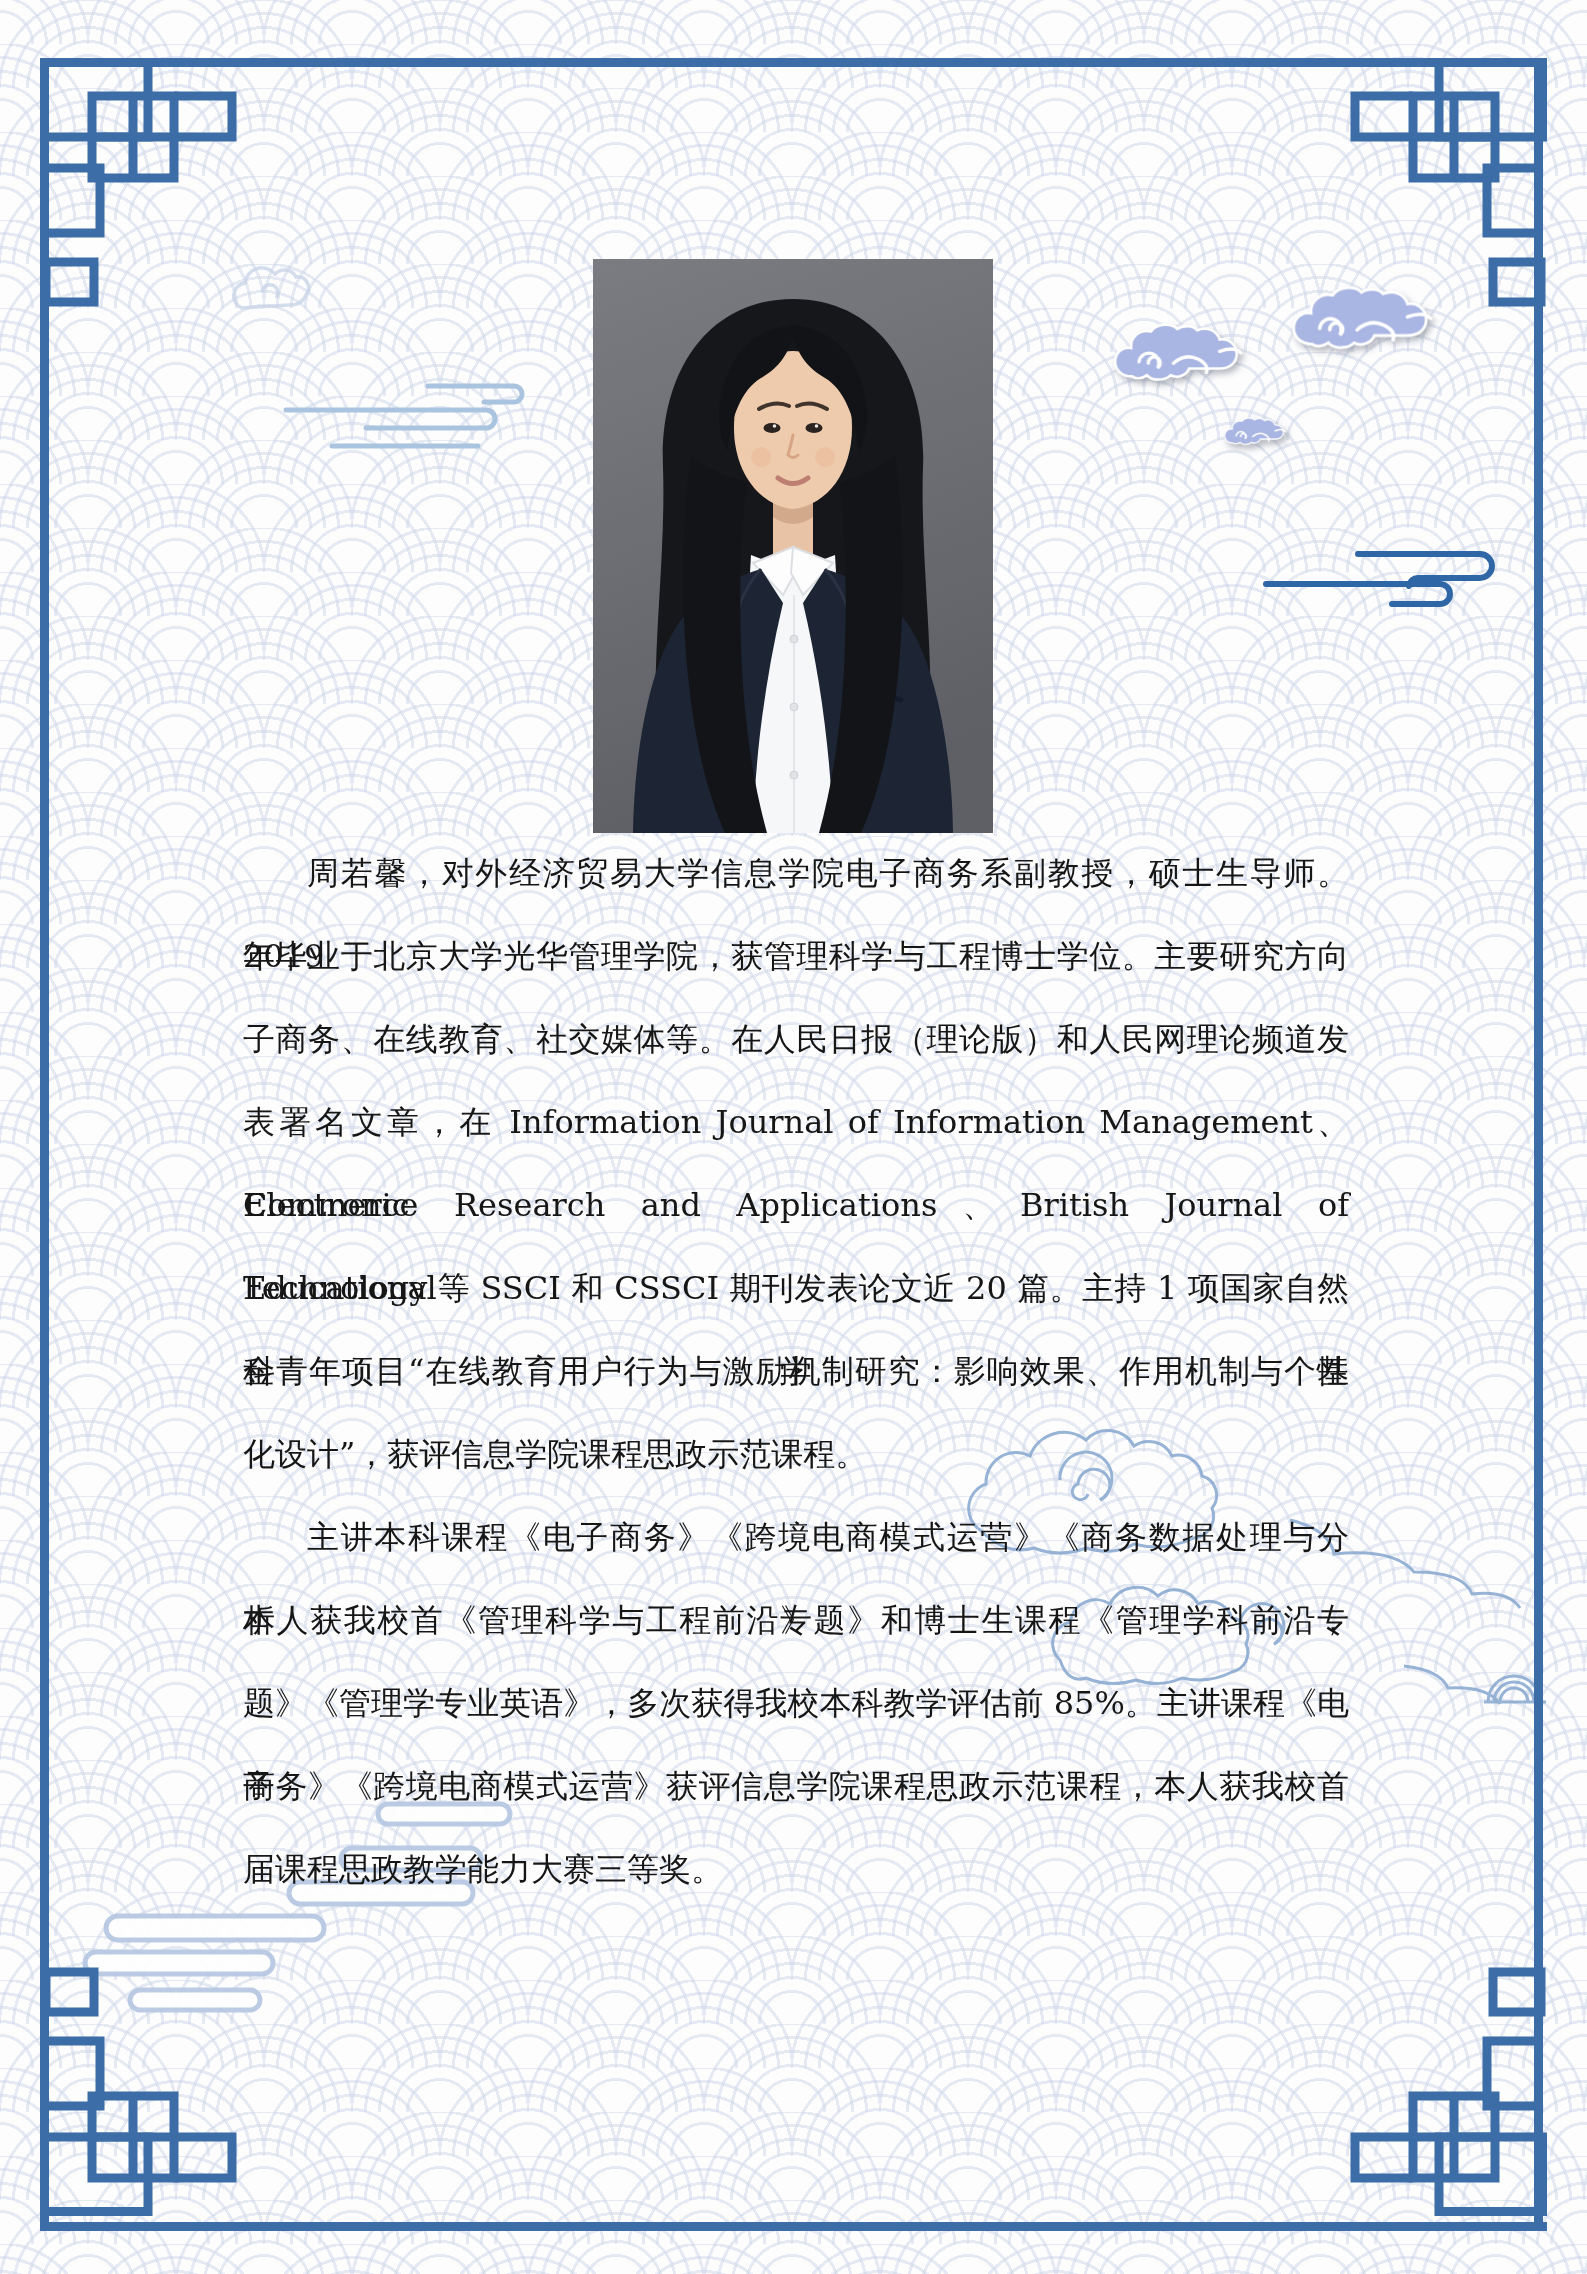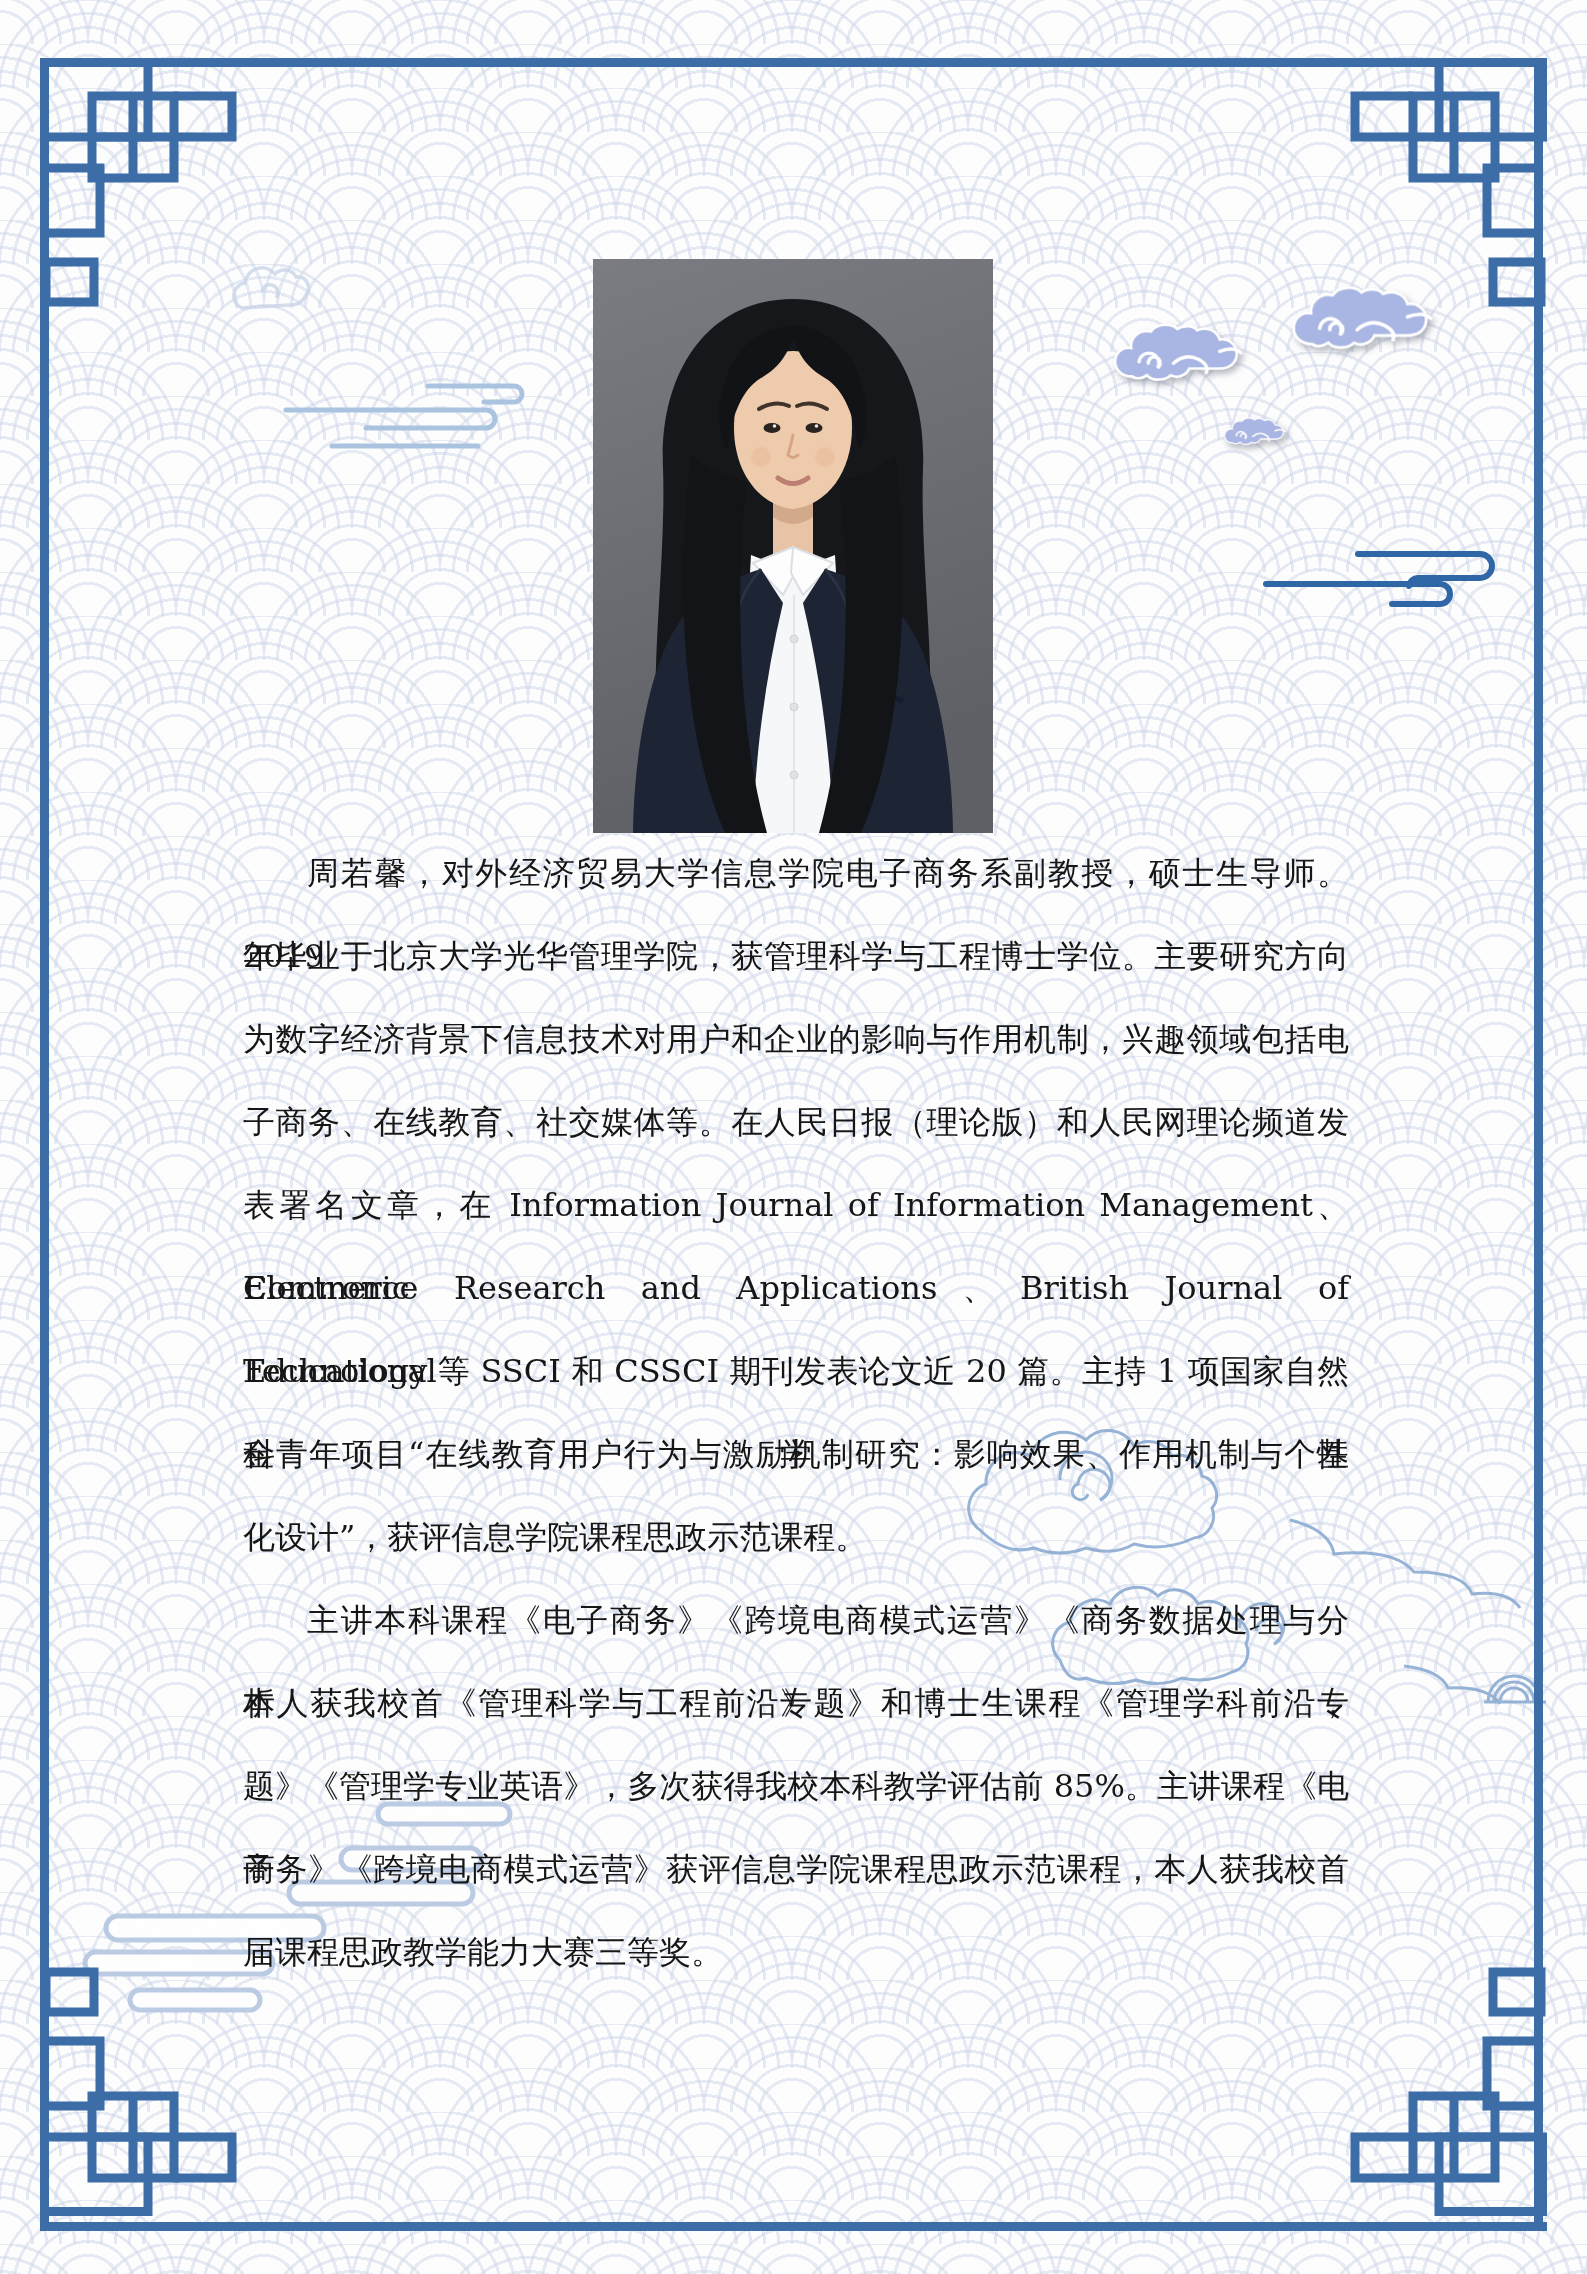--- a/index.html
+++ b/index.html
@@ -182,21 +182,20 @@
       <circle cx="223.5" cy="167" r="1.8" fill="#ffffff" opacity="0.9"></circle>
       <path d="M200,176 C198,186 196,192 195,196 Q200,201 205,196" stroke="#d7a584" stroke-width="3" fill="none" stroke-linecap="round"></path>
       <path d="M185,219 Q200,230 215,219" stroke="#bc7f72" stroke-width="5" fill="none" stroke-linecap="round"></path>
     </g>
   </svg>
 </div>
 
 <div id="bio" class="abs">
   <div class="ln ind">周若馨，对外经济贸易大学信息学院电子商务系副教授，硕士生导师。2019</div>
   <div class="ln">年毕业于北京大学光华管理学院，获管理科学与工程博士学位。主要研究方向</div>
-  <div class="ln">为数字经济背景下信息技术对用户和企业的影响与作用机制，兴趣领域包括电</div>
   <div class="ln">子商务、在线教育、社交媒体等。在人民日报（理论版）和人民网理论频道发</div>
   <div class="ln">表署名文章，在 Information Journal of Information Management、Electronic</div>
   <div class="ln">Commerce Research and Applications、British Journal of Educational</div>
   <div class="ln">Technology 等 SSCI 和 CSSCI 期刊发表论文近 20 篇。主持 1 项国家自然科学基</div>
   <div class="ln">金青年项目“在线教育用户行为与激励机制研究：影响效果、作用机制与个性</div>
   <div class="ln last">化设计”，获评信息学院课程思政示范课程。</div>
   <div class="ln ind">主讲本科课程《电子商务》《跨境电商模式运营》《商务数据处理与分析》，</div>
   <div class="ln">本人获我校首《管理科学与工程前沿专题》和博士生课程《管理学科前沿专</div>
   <div class="ln">题》《管理学专业英语》，多次获得我校本科教学评估前 85%。主讲课程《电子</div>
   <div class="ln">商务》《跨境电商模式运营》获评信息学院课程思政示范课程，本人获我校首</div>

